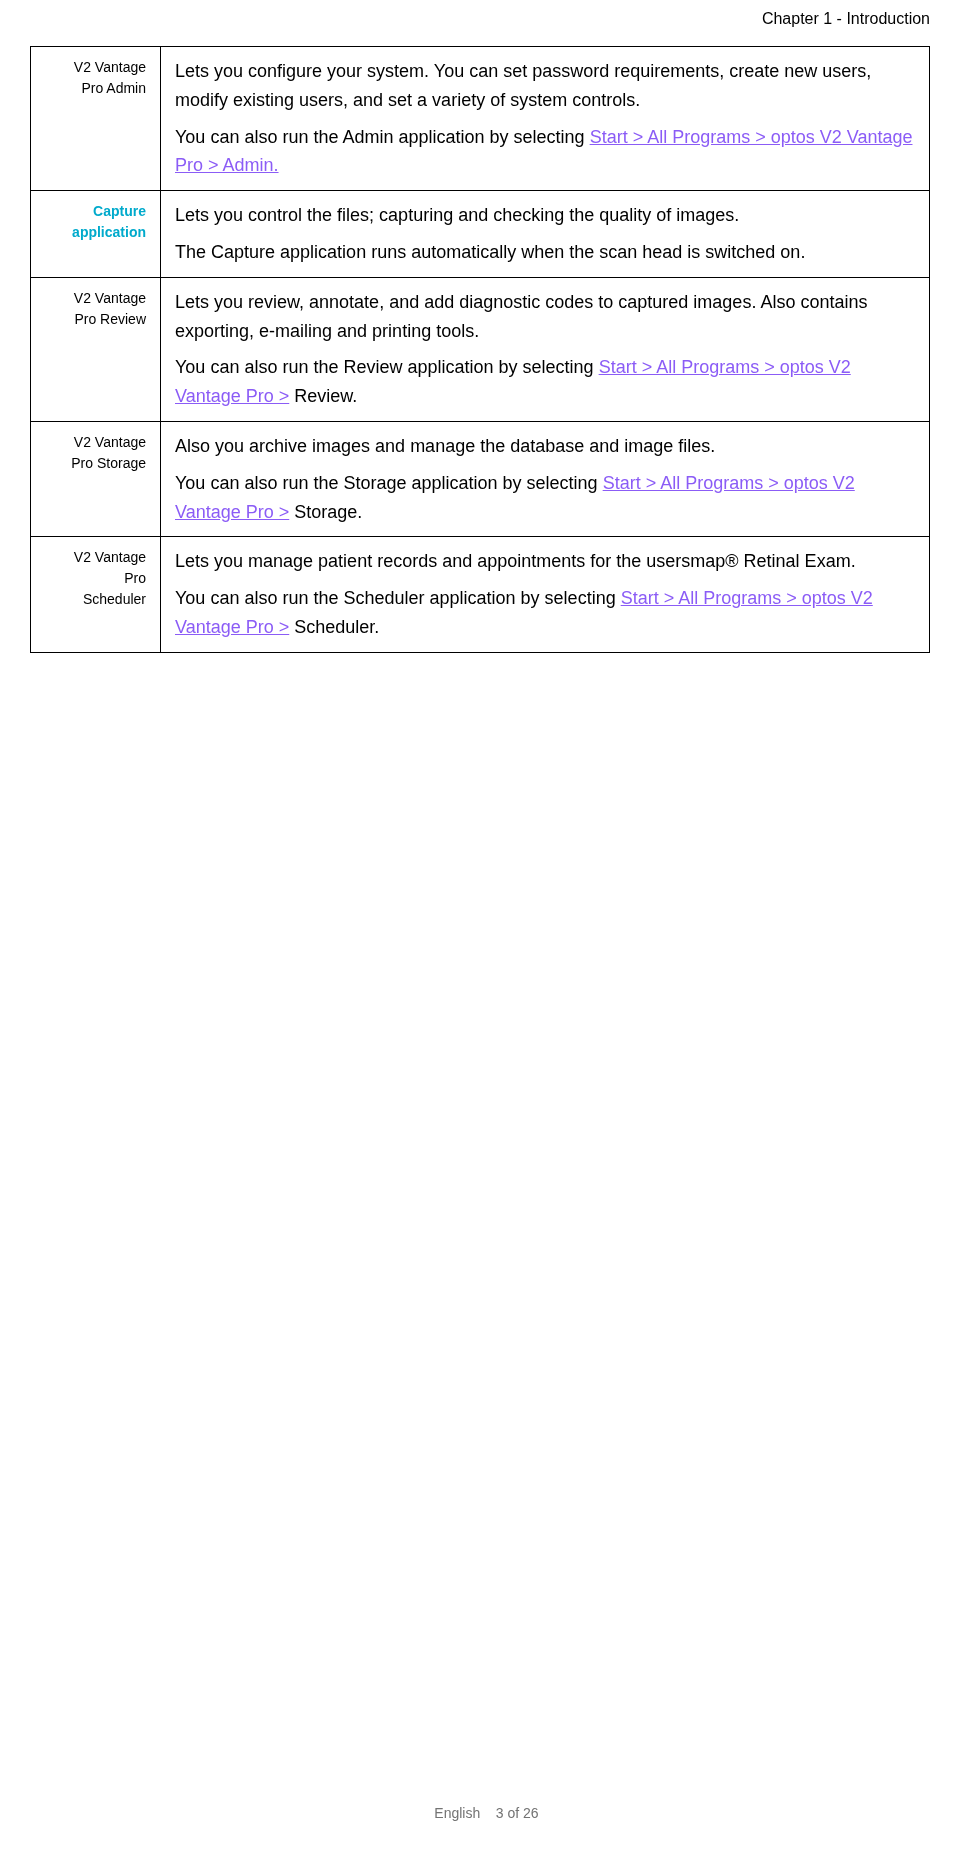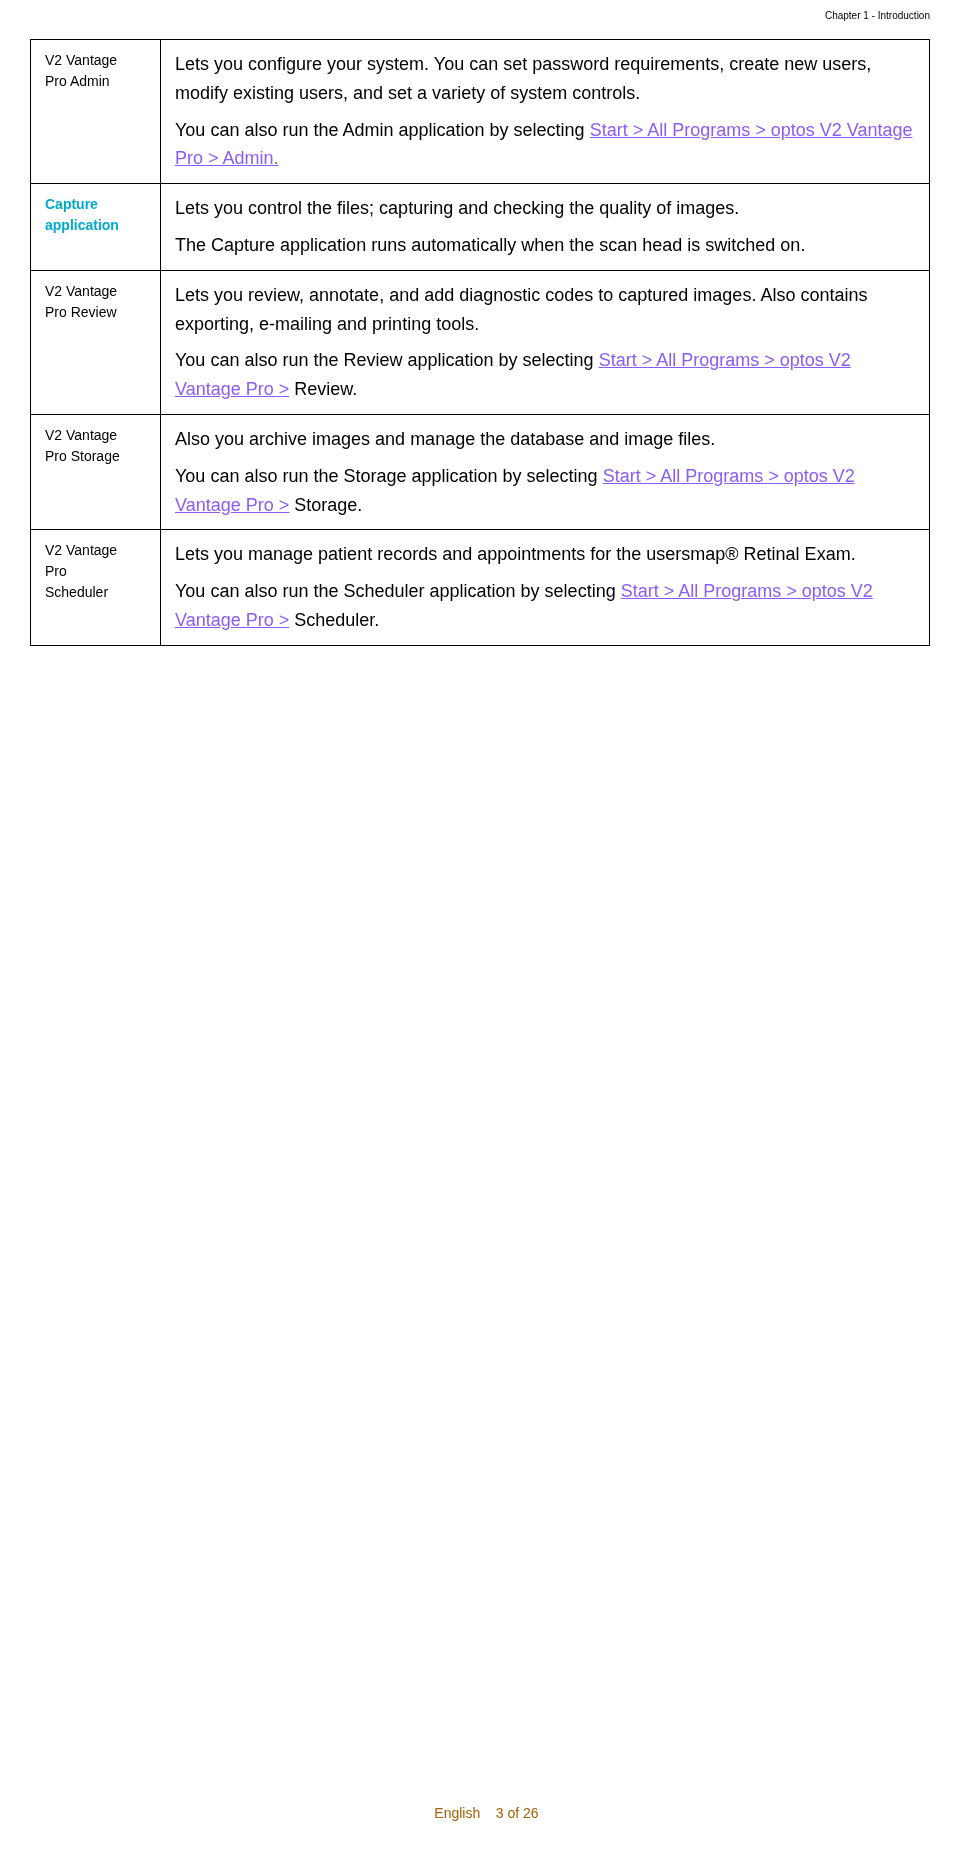--- a/index.html
+++ b/index.html
@@ -10,21 +10,21 @@
       background: #fff;
       font-family: Arial, Helvetica, sans-serif;
       font-size: 14px;
       color: #000;
       position: relative;
     }
 
     .page-header {
       text-align: right;
       padding: 10px 30px 10px 0;
-      font-size: 10px;
+      font-size: 16px;
       color: #000;
       border-bottom: none;
     }
 
     .main-content {
       padding: 0 30px 60px 30px;
     }
 
     .doc-table {
       width: 100%;
@@ -34,21 +34,21 @@
     }
 
     .doc-table td {
       border: 1px solid #000;
       padding: 10px 14px;
       vertical-align: top;
     }
 
     .label-cell {
       width: 130px;
-      text-align: left;
+      text-align: right;
       vertical-align: middle;
       font-size: 14px;
       line-height: 1.5;
     }
 
     .content-cell {
       font-size: 18px;
       line-height: 1.6;
     }
 
@@ -75,21 +75,21 @@
       font-weight: bold;
     }
 
     .page-footer {
       position: absolute;
       bottom: 30px;
       left: 13px;
       right: 0;
       text-align: center;
       font-size: 14px;
-      color: #a16207;
+      color: #737373;
     }
   </style>
 </head>
 <body>
 
 <div class="page-header">
   <span>Chapter 1 - Introduction</span>
 </div>
 
 <div class="main-content">

